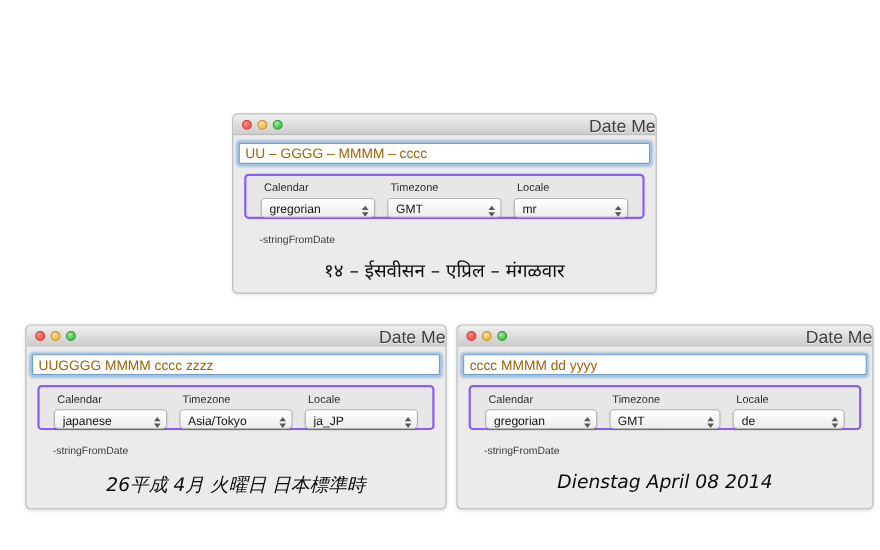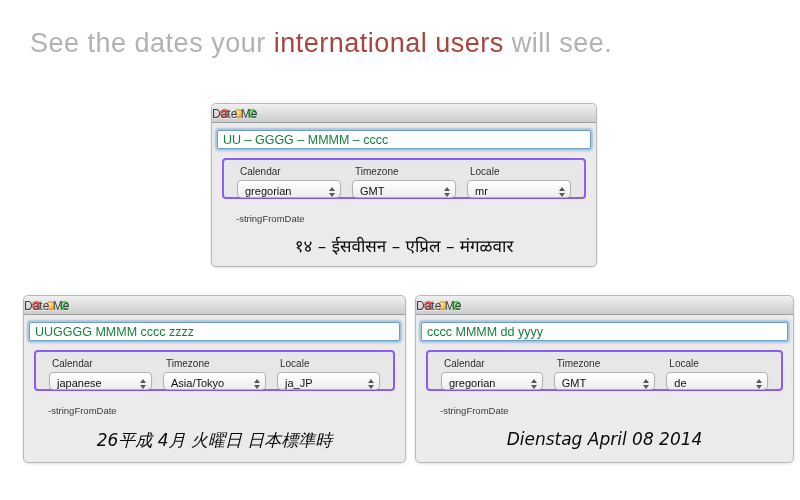--- a/index.html
+++ b/index.html
@@ -22,33 +22,33 @@
     overflow: hidden;
   }
   .titlebar {
     position: relative; height: 19px;
     background: linear-gradient(#f0f0f0, #cccccc);
     border-bottom: 1px solid #9f9f9f;
     border-radius: 5px 5px 0 0;
   }
   .title {
     position: absolute; left: 0; right: 0; top: 3px;
-    text-align: left; font-size: 12px; color: #3f3f3f;
+    text-align: right; font-size: 16px; color: #3f3f3f;
     text-shadow: 0 1px 0 rgba(255,255,255,0.6);
   }
   .lights { position: absolute; left: 8px; top: 5px; display: flex; gap: 5px; }
   .light { width: 9px; height: 9px; border-radius: 50%; border: 1px solid rgba(0,0,0,0.25); }
   .light.red    { background: radial-gradient(circle at 35% 30%, #ff8a85, #f75049 70%); border-color: #c93a34; }
   .light.yellow { background: radial-gradient(circle at 35% 30%, #ffe6a3, #f8b63c 70%); border-color: #c68f2c; }
   .light.green  { background: radial-gradient(circle at 35% 30%, #a6eea0, #3cc244 70%); border-color: #2c9a34; }
 
   
   .fmt-field {
     display: block; width: calc(100% - 10px); margin: 7px 5px 0 5px; height: 19px;
-    font-family: "Liberation Sans", sans-serif; font-size: 12.5px; color: #15803d;
+    font-family: "Liberation Sans", sans-serif; font-size: 12.5px; color: #a16207;
     padding: 0 0 0 5px;
     background: #fff; border: 1px solid #6f9fc8; border-radius: 2px;
     box-shadow: 0 0 2px 2px rgba(110,160,215,0.55);
     outline: none;
   }
 
   
   .groupbox {
     margin: 9px 10px 0 10px; height: 41px;
     background: #e7e7e7; border: 2px solid #8b5cf6; border-radius: 4px;
@@ -76,21 +76,20 @@
   #win-top    { left: 211px; top: 103px; width: 386px; height: 164px; }
   #win-left   { left: 23px;  top: 295px; width: 383px; height: 168px; }
   #win-right  { left: 415px; top: 295px; width: 379px; height: 168px; }
   #win-left .result, #win-right .result { margin-top: 13px; font-style: italic; }
 </style>
 </head>
 <body>
 
 <div class="stage">
 
-  <div class="headline"><span>See the dates your </span><span class="hl">international users</span><span> will see.</span></div>
 
   <div class="window" id="win-top">
     <div class="titlebar">
       <div class="lights">
         <span class="light red"></span>
         <span class="light yellow"></span>
         <span class="light green"></span>
       </div>
       <div class="title">Date Me</div>
     </div>

